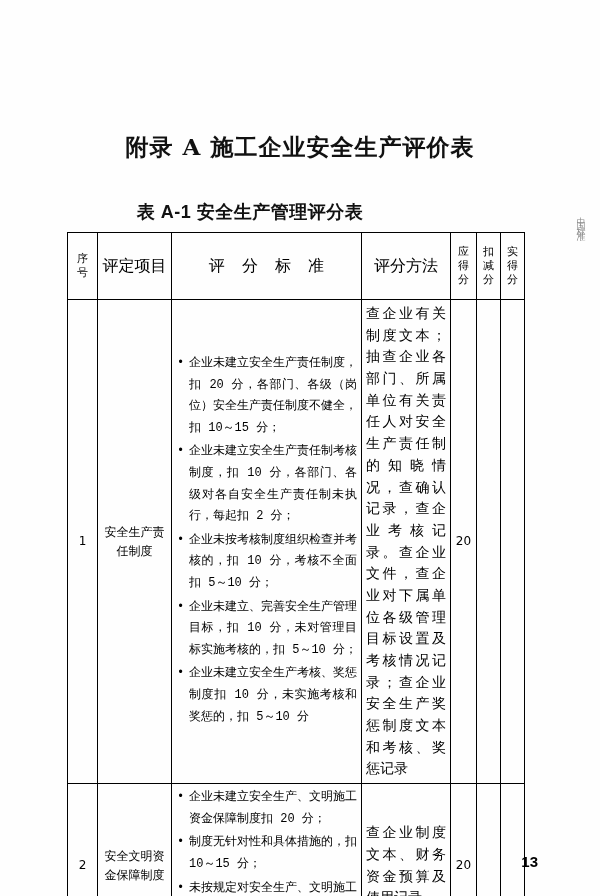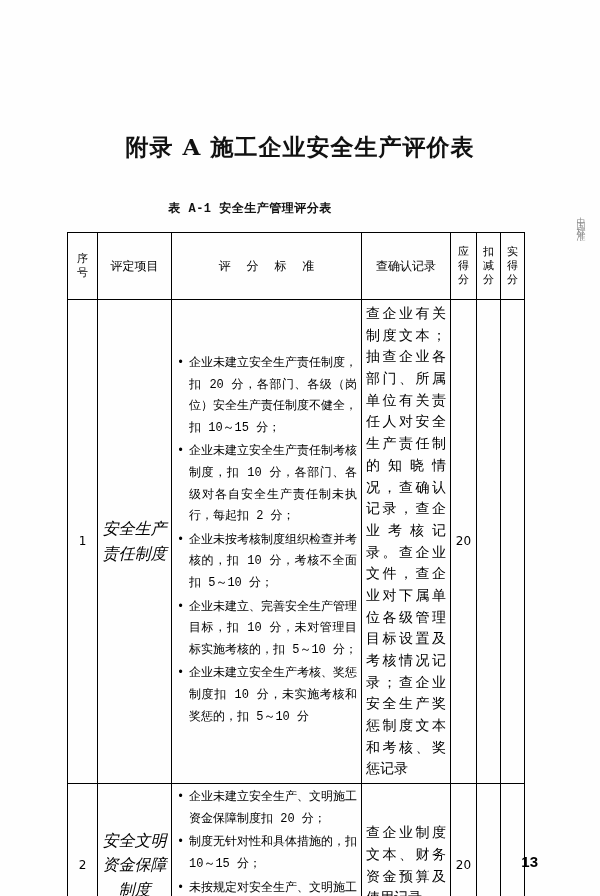--- a/index.html
+++ b/index.html
@@ -34,23 +34,23 @@
     letter-spacing: 1px;
     color: #111;
   }
 
   .table-caption {
     position: absolute;
     top: 200px;
     left: 0;
     width: 500px;
     text-align: center;
-    font-family: Liberation Mono, monospace;
+    font-family: Liberation Sans, sans-serif;
     font-weight: bold;
-    font-size: 12px;
+    font-size: 18px;
     letter-spacing: 0.5px;
     color: #111;
   }
 
   table.score-table {
     position: absolute;
     top: 232px;
     left: 67px;
     width: 457px;
     border-collapse: collapse;
@@ -72,42 +72,41 @@
   col.c-item    { width: 74px; }
   col.c-std     { width: 190px; }
   col.c-method  { width: 89px; }
   col.c-full    { width: 26px; }
   col.c-deduct  { width: 24px; }
   col.c-actual  { width: 24px; }
 
   thead td {
     text-align: center;
     height: 60px;
-    font-size: 12px;
+    font-size: 16px;
   }
   thead td.hdr-narrow {
     font-size: 11px;
     line-height: 1.25;
   }
   thead td.hdr-std {
     letter-spacing: 6px;
     text-indent: 6px;
   }
 
   td.col-no {
     text-align: center;
     font-size: 12px;
   }
   td.col-item {
     text-align: center;
     line-height: 1.75;
-    font-size: 16px;
+    font-size: 12px;
     padding-left: 8px;
     padding-right: 8px;
-    font-style: italic;
   }
   td.col-std {
     padding: 12px 8px 12px 6px;
     vertical-align: top;
   }
   td.col-method {
     padding: 10px 6px;
     text-align: justify;
     text-justify: inter-ideograph;
     line-height: 1.8;
@@ -185,21 +184,21 @@
       <col class="c-method">
       <col class="c-full">
       <col class="c-deduct">
       <col class="c-actual">
     </colgroup>
     <thead>
       <tr>
         <td class="hdr-narrow">序号</td>
         <td>评定项目</td>
         <td class="hdr-std">评 分 标 准</td>
-        <td>查确认记录</td>
+        <td>评分方法</td>
         <td class="hdr-narrow">应得分</td>
         <td class="hdr-narrow">扣减分</td>
         <td class="hdr-narrow">实得分</td>
       </tr>
     </thead>
     <tbody>
       <tr class="row1">
         <td class="col-no">1</td>
         <td class="col-item">安全生产责任制度</td>
         <td class="col-std">

